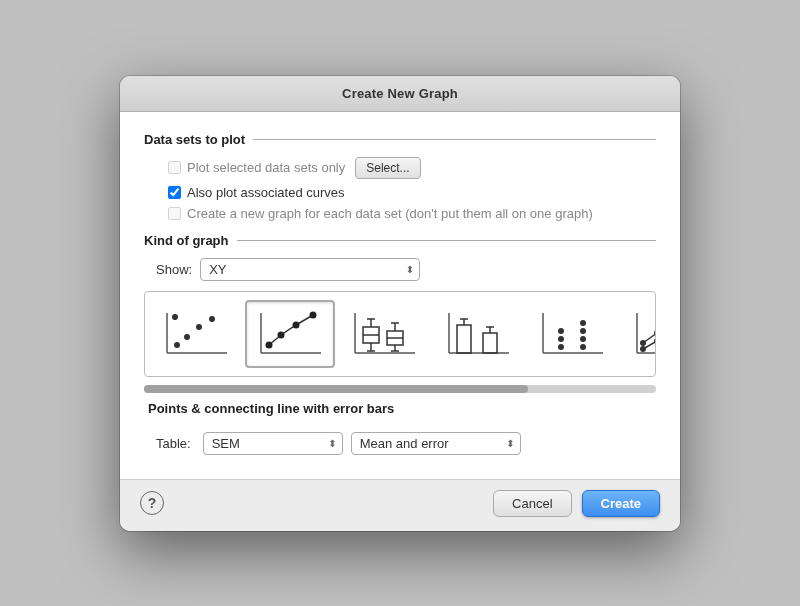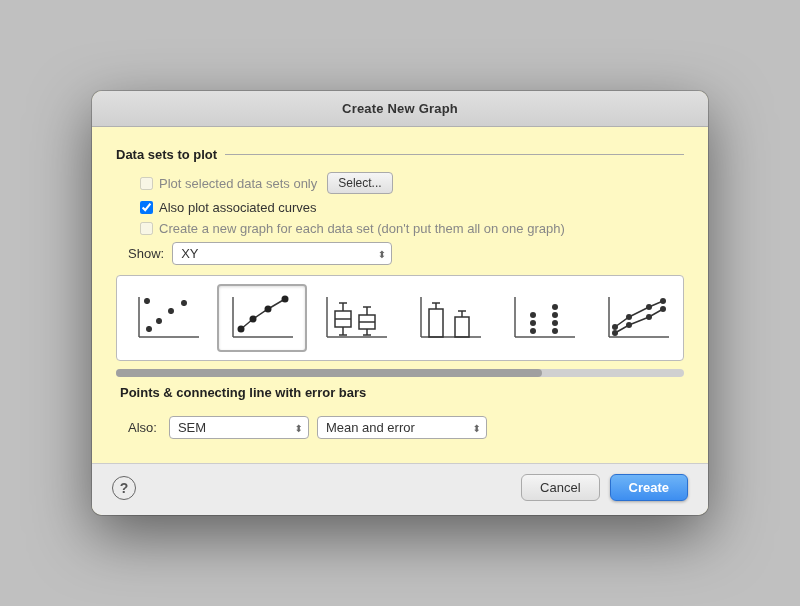--- a/index.html
+++ b/index.html
@@ -9,24 +9,24 @@
       display: flex;
       align-items: center;
       justify-content: center;
       width: 800px;
       height: 606px;
       font-family: -apple-system, "Helvetica Neue", Arial, sans-serif;
       font-size: 13px;
     }
 
     .dialog {
-      background: #fef9c3;
+      background: #ffffff;
       border-radius: 10px;
       box-shadow: 0 20px 60px rgba(0,0,0,0.5), 0 0 0 1px rgba(0,0,0,0.2);
-      width: 616px;
+      width: 560px;
       overflow: hidden;
     }
 
     .title-bar {
       background: linear-gradient(to bottom, #e0e0e0, #d0d0d0);
       border-bottom: 1px solid #b0b0b0;
       padding: 10px 0;
       text-align: center;
       font-size: 13px;
       font-weight: 600;
@@ -301,20 +301,24 @@
     <div class="checkbox-row">
       <input type="checkbox" checked="" style="">
       <span>Also plot associated curves</span>
     </div>
 
     <div class="checkbox-row disabled">
       <input type="checkbox" disabled="" style="">
       <span>Create a new graph for each data set (don't put them all on one graph)</span>
     </div>
 
+    <div class="section-header" style="margin-top:12px;">
+      <span class="section-title">Kind of graph</span>
+      <div class="section-line"></div>
+    </div>
 
     <div class="row">
       <label>Show:</label>
       <div class="select-wrapper show-select">
         <select>
           <option>XY</option>
         </select>
       </div>
     </div>
 
@@ -419,21 +423,21 @@
 
     </div>
 
     <div class="scrollbar-track">
       <div class="scrollbar-thumb"></div>
     </div>
 
     <div class="description-label">Points &amp; connecting line with error bars</div>
 
     <div class="plot-row">
-      <label>Also:</label>
+      <label>Table:</label>
       <div class="select-wrapper sem-select">
         <select>
           <option>SEM</option>
           <option>SD</option>
           <option>95% CI</option>
         </select>
       </div>
       <div class="select-wrapper plot-select">
         <select>
           <option>Mean and error</option>

